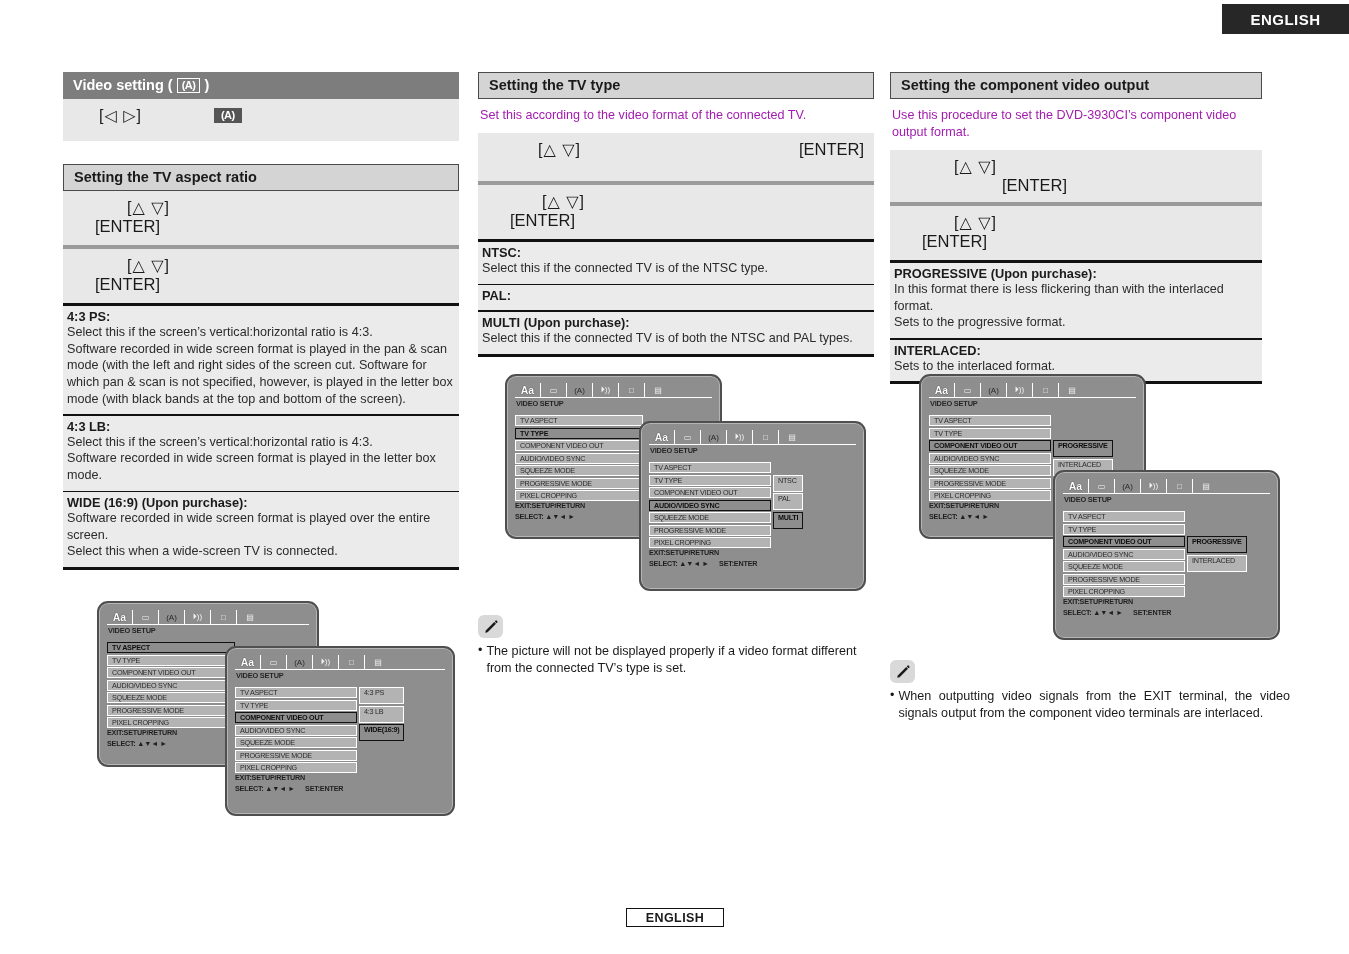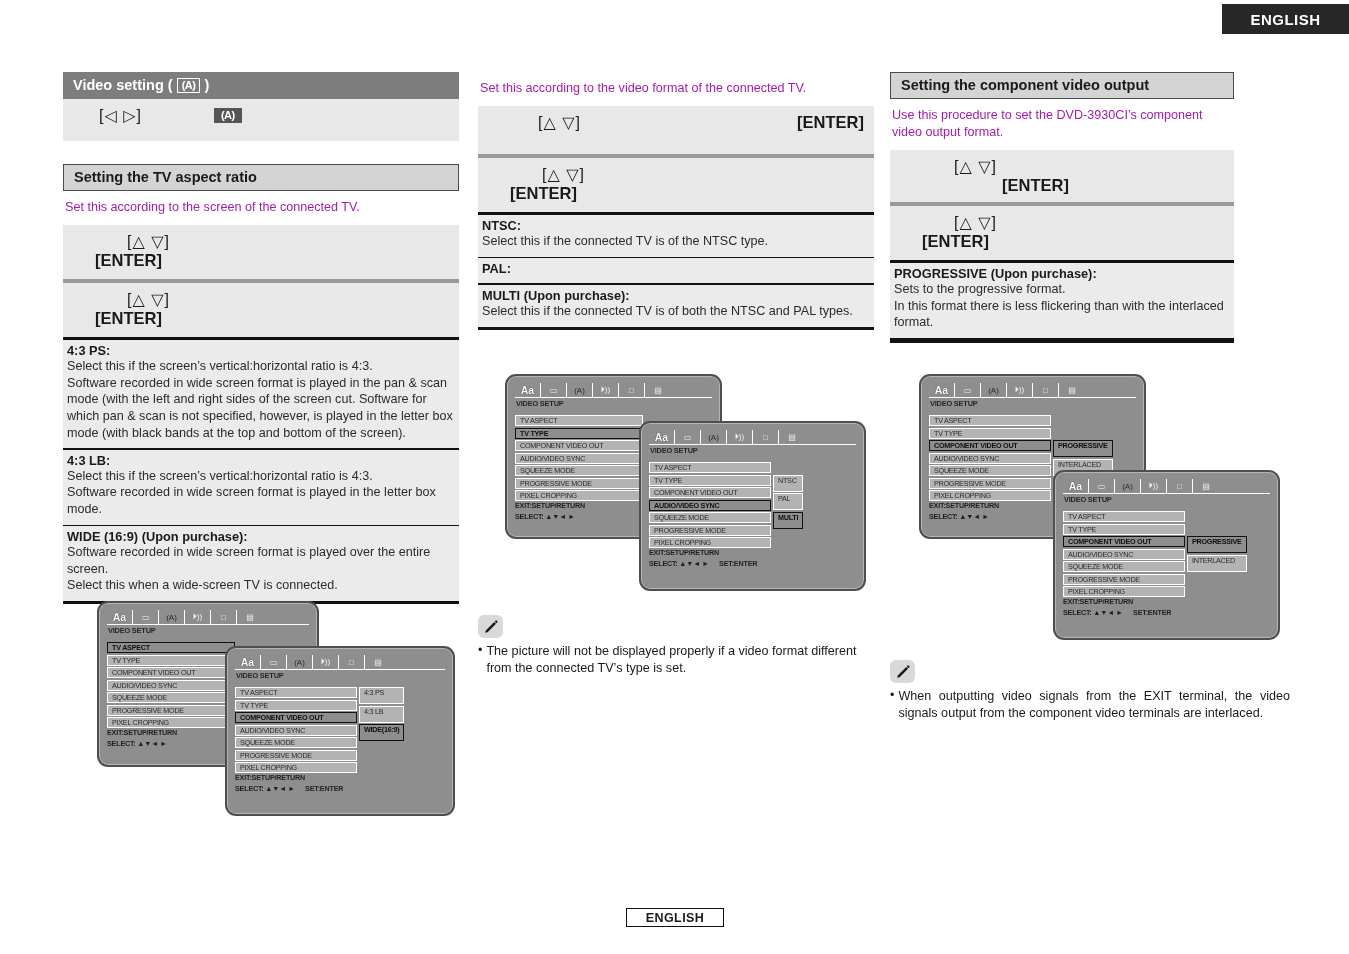--- a/index.html
+++ b/index.html
@@ -26,21 +26,21 @@
     width:98px; height:19px;
     border:1.5px solid #111; background:#fff;
     font-weight:bold; font-size:12.5px; letter-spacing:.4px;
     display:flex; align-items:center; justify-content:center;
   }
 
   
   .col { position:absolute; top:72px; }
   #col-left   { left:63px;  width:396px; }
   #col-mid    { left:478px; width:396px; }
-  #col-right  { left:890px; width:344px; }
+  #col-right  { left:890px; width:372px; }
 
   
   .band-dark {
     background:#7d7d7d; color:#ffffff;
     font-weight:bold; font-size:14.5px;
     padding:5px 10px 6px 10px;
     display:flex; align-items:center; gap:2px;
   }
   .band-light {
     background:#d4d4d4; color:#1a1a1a;
@@ -59,21 +59,21 @@
     background:#e8e8e8;
     padding:7px 10px 9px 10px;
     position:relative;
   }
   .keybox.sep-top { border-top:4px solid #9a9a9a; }
   .keyrow { display:flex; align-items:baseline; }
   .arrows {
     font-size:16px; letter-spacing:1px; font-weight:500;
   }
   .enter {
-    font-weight:bold; font-size:16.5px;
+    font-weight:normal; font-size:16.5px;
   }
   .rule-black { height:3.2px; background:#111; margin:0; }
   .rule-thin  { height:1.6px; background:#111; margin:0; }
 
   
   .defs { background:#ebebeb; }
   .def { padding:3px 4px 7px 4px; }
   .def .term { font-weight:bold; font-size:12.8px; }
   .def p { margin:0; font-size:12.6px; line-height:1.32; color:#2b2b2b; }
 
@@ -193,21 +193,20 @@
     <div class="keyrow">
       <span class="arrows" style="margin-left:26px;">[◁ ▷]</span>
       <span class="chip-video-dark" style="margin-left:72px; position:relative; top:-2px;">(A)</span>
     </div>
   </div>
 
   <div style="height:23px;"></div>
 
   <div class="band-light">Setting the TV aspect ratio</div>
 
-  <div class="lead">Set this according to the screen of the connected TV.</div>
 
   <div class="keybox">
     <div style="margin-left:54px;" class="arrows">[△  ▽]</div>
     <div style="margin-left:22px;" class="enter">[ENTER]</div>
   </div>
 
   <div class="keybox sep-top">
     <div style="margin-left:54px;" class="arrows">[△  ▽]</div>
     <div style="margin-left:22px;" class="enter">[ENTER]</div>
   </div>
@@ -229,20 +228,21 @@
     <div class="def">
       <div class="term">WIDE (16:9) (Upon purchase):</div>
       <p>Software recorded in wide screen format is played over the entire screen.</p>
       <p>Select this when a wide-screen TV is connected.</p>
     </div>
     <div class="rule-black"></div>
   </div>
 </div>
 
 <div class="col" id="col-mid">
+  <div class="band-light">Setting the TV type</div>
 
   <div class="lead">Set this according to the video format of the connected TV.</div>
 
   <div class="keybox" style="height:48px;">
     <div class="keyrow" style="justify-content:space-between;">
       <span class="arrows" style="margin-left:50px;">[△ ▽]</span>
       <span class="enter">[ENTER]</span>
     </div>
   </div>
 
@@ -282,24 +282,28 @@
 
   <div class="keybox sep-top">
     <div style="margin-left:54px;" class="arrows">[△ ▽]</div>
     <div style="margin-left:22px;" class="enter">[ENTER]</div>
   </div>
 
   <div class="defs">
     <div class="rule-black"></div>
     <div class="def">
       <div class="term">PROGRESSIVE (Upon purchase):</div>
+      <p>In this format there is less flickering than with the interlaced format.</p>
       <p>Sets to the progressive format.</p>
-      <p>In this format there is less flickering than with the interlaced format.</p>
     </div>
     <div class="rule-thin"></div>
+    <div class="def">
+      <div class="term">INTERLACED:</div>
+      <p>Sets to the interlaced format.</p>
+    </div>
     <div class="rule-black"></div>
   </div>
 </div>
 
 <div class="note" style="left:478px; top:615px; width:400px;">
   <div class="pencil">
     <svg width="16" height="16" viewBox="0 0 16 16" aria-hidden="true">
       <path d="M2.2 13.8 L4.6 13.2 L13.0 4.8 L11.2 3.0 L2.8 11.4 Z" fill="#1a1a1a"></path>
       <path d="M11.8 2.4 L13.6 4.2 L14.4 3.4 Q14.9 2.9 14.4 2.4 L13.6 1.6 Q13.1 1.1 12.6 1.6 Z" fill="#1a1a1a"></path>
     </svg>

